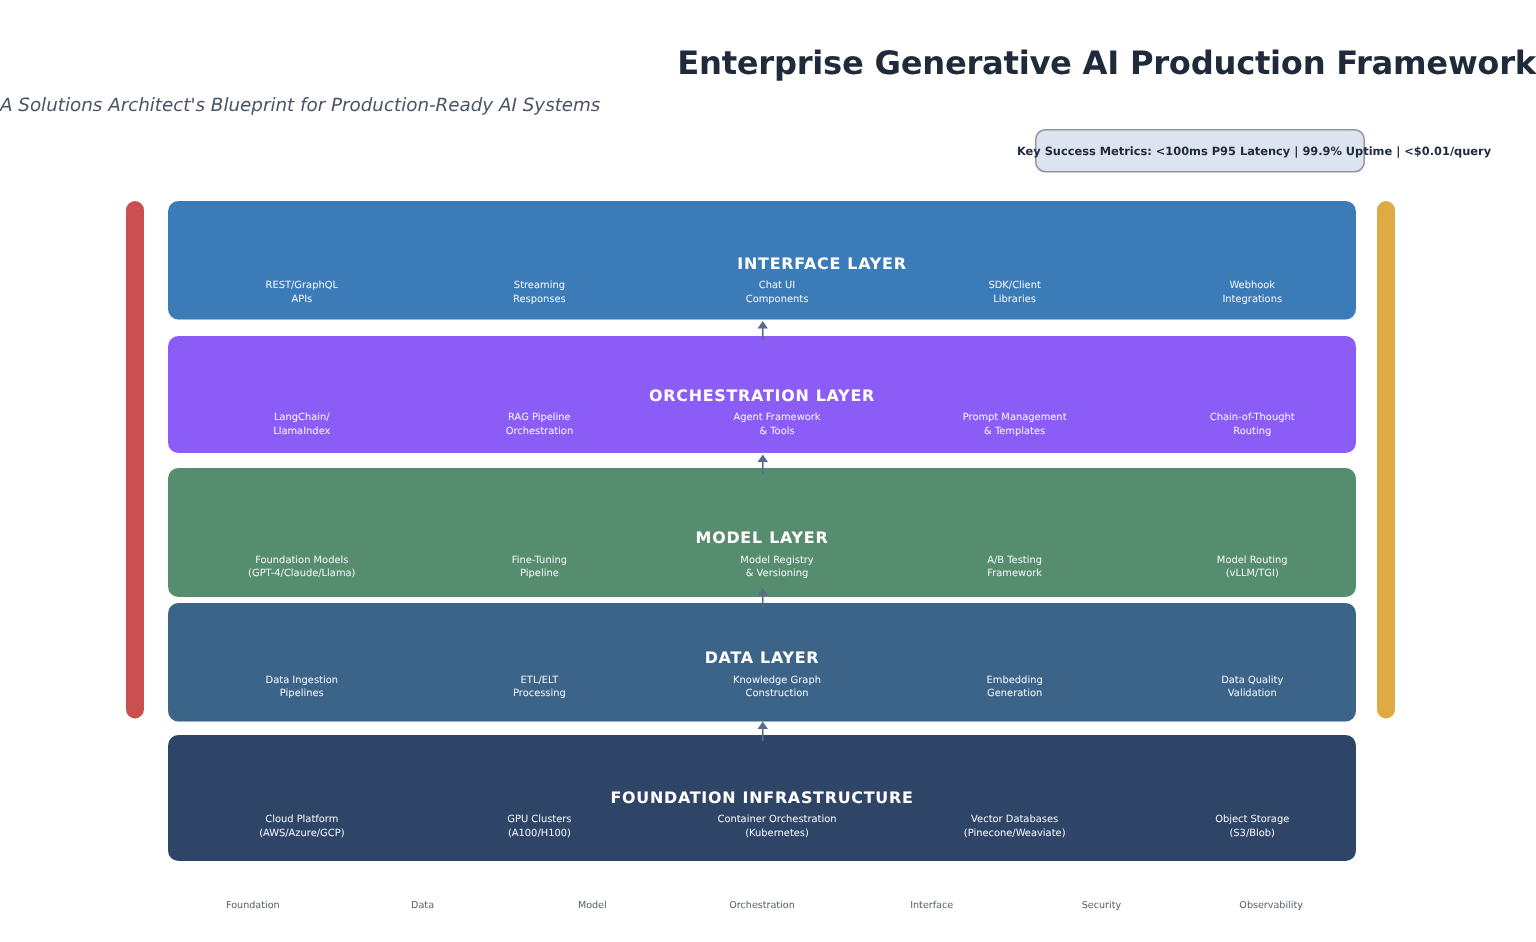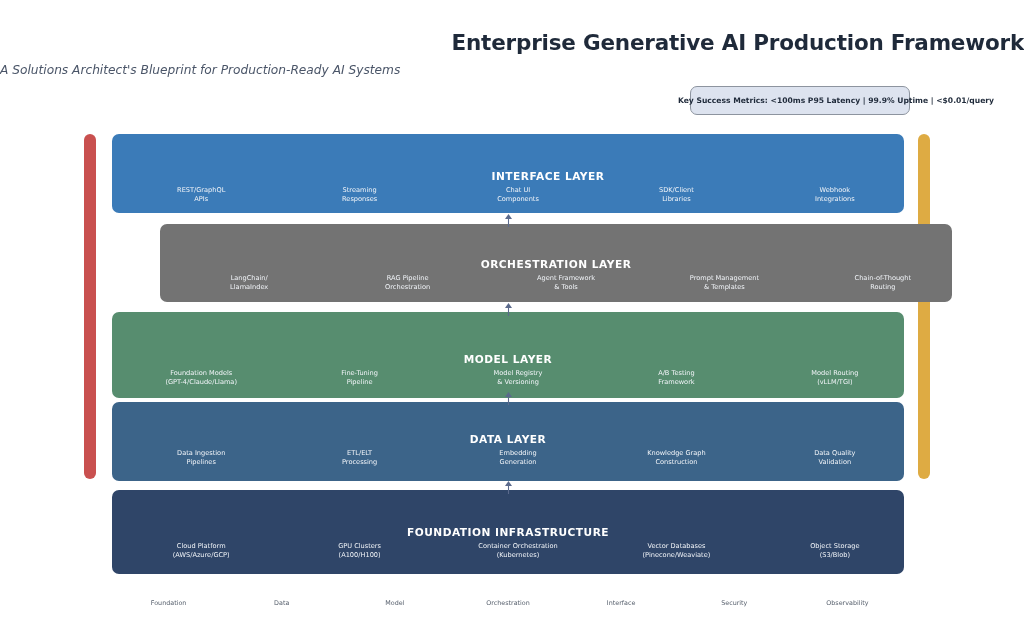--- a/index.html
+++ b/index.html
@@ -187,21 +187,21 @@
       <span>SDK/Client</span>
       <span>Libraries</span>
     </div>
     <div class="component">
       <span>Webhook</span>
       <span>Integrations</span>
     </div>
   </div>
 </div>
 
-<div class="layer" id="layer-orchestration" style="background: #737373; margin-left: 48px;">
+<div class="layer" id="layer-orchestration" style="background: #8b5cf6;">
   <div class="layer-title">ORCHESTRATION LAYER</div>
   <div class="layer-components">
     <div class="component">
       <span>LangChain/</span>
       <span>LlamaIndex</span>
     </div>
     <div class="component">
       <span>RAG Pipeline</span>
       <span>Orchestration</span>
     </div>
@@ -251,26 +251,26 @@
   <div class="layer-components">
     <div class="component">
       <span>Data Ingestion</span>
       <span>Pipelines</span>
     </div>
     <div class="component">
       <span>ETL/ELT</span>
       <span>Processing</span>
     </div>
     <div class="component">
+      <span>Knowledge Graph</span>
+      <span>Construction</span>
+    </div>
+    <div class="component">
       <span>Embedding</span>
       <span>Generation</span>
-    </div>
-    <div class="component">
-      <span>Knowledge Graph</span>
-      <span>Construction</span>
     </div>
     <div class="component">
       <span>Data Quality</span>
       <span>Validation</span>
     </div>
   </div>
 </div>
 
 <div class="layer" id="layer-foundation" style="background: rgb(47, 69, 104);">
   <div class="layer-title">FOUNDATION INFRASTRUCTURE</div>

